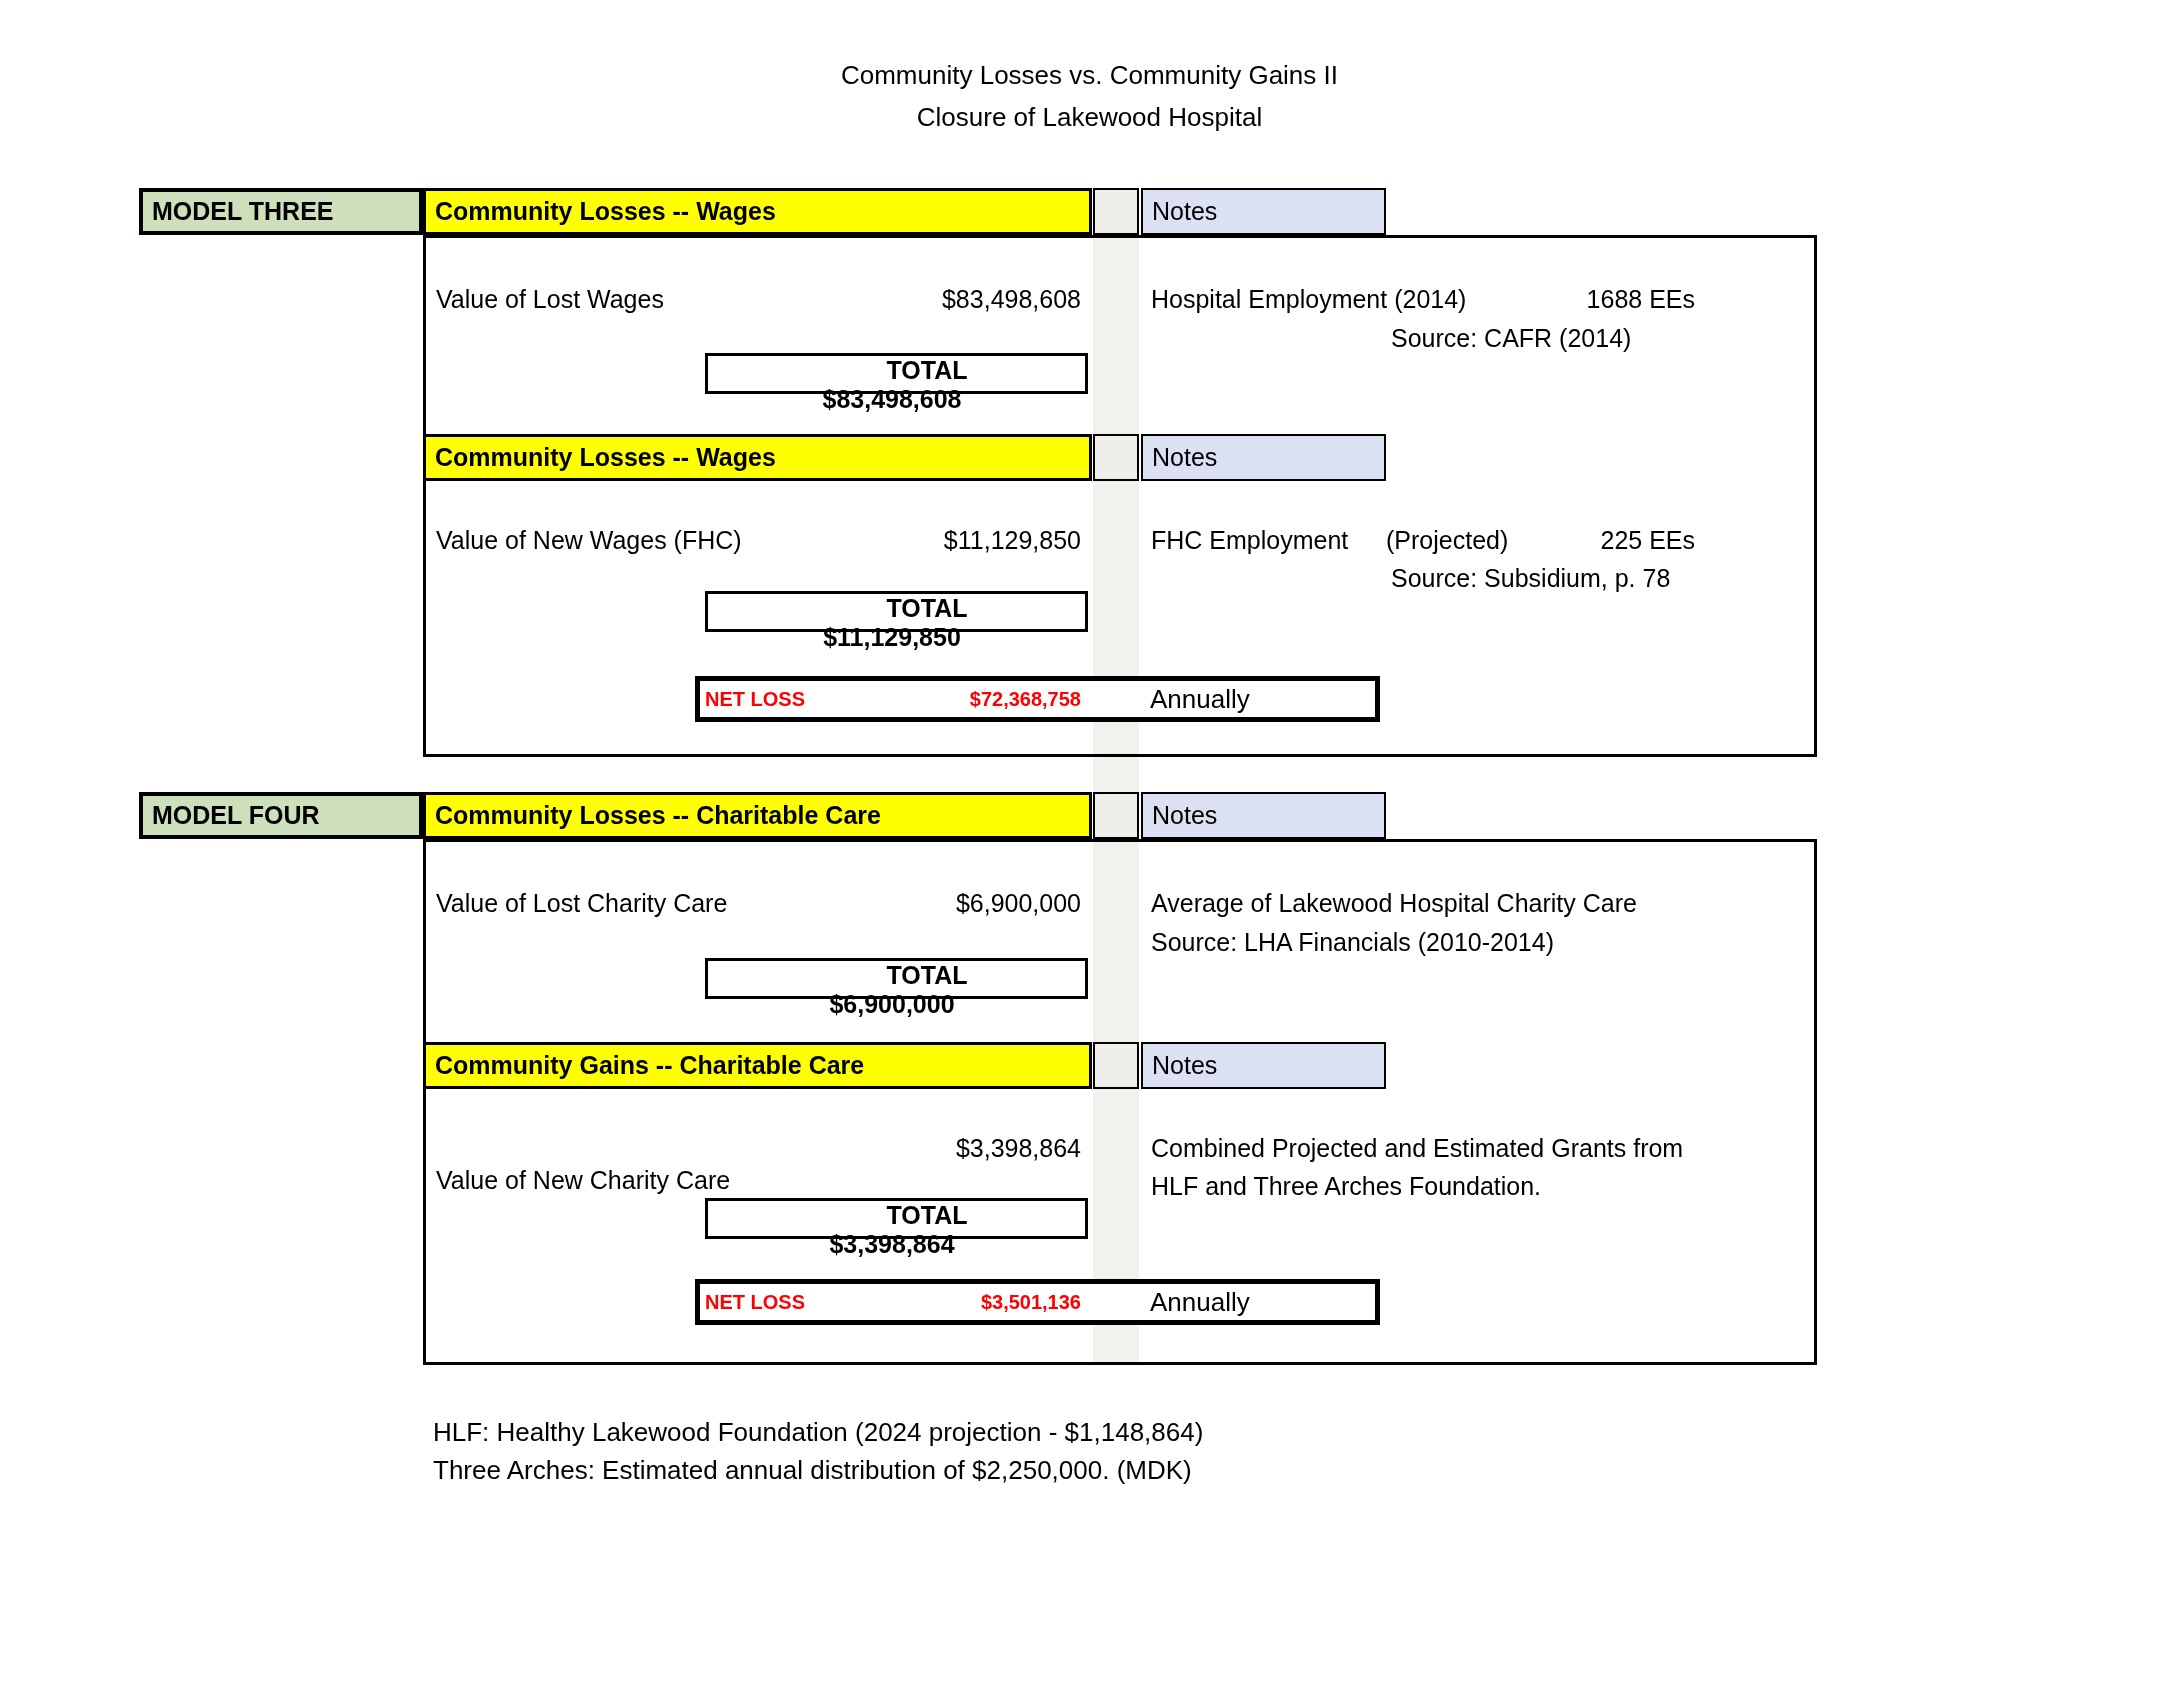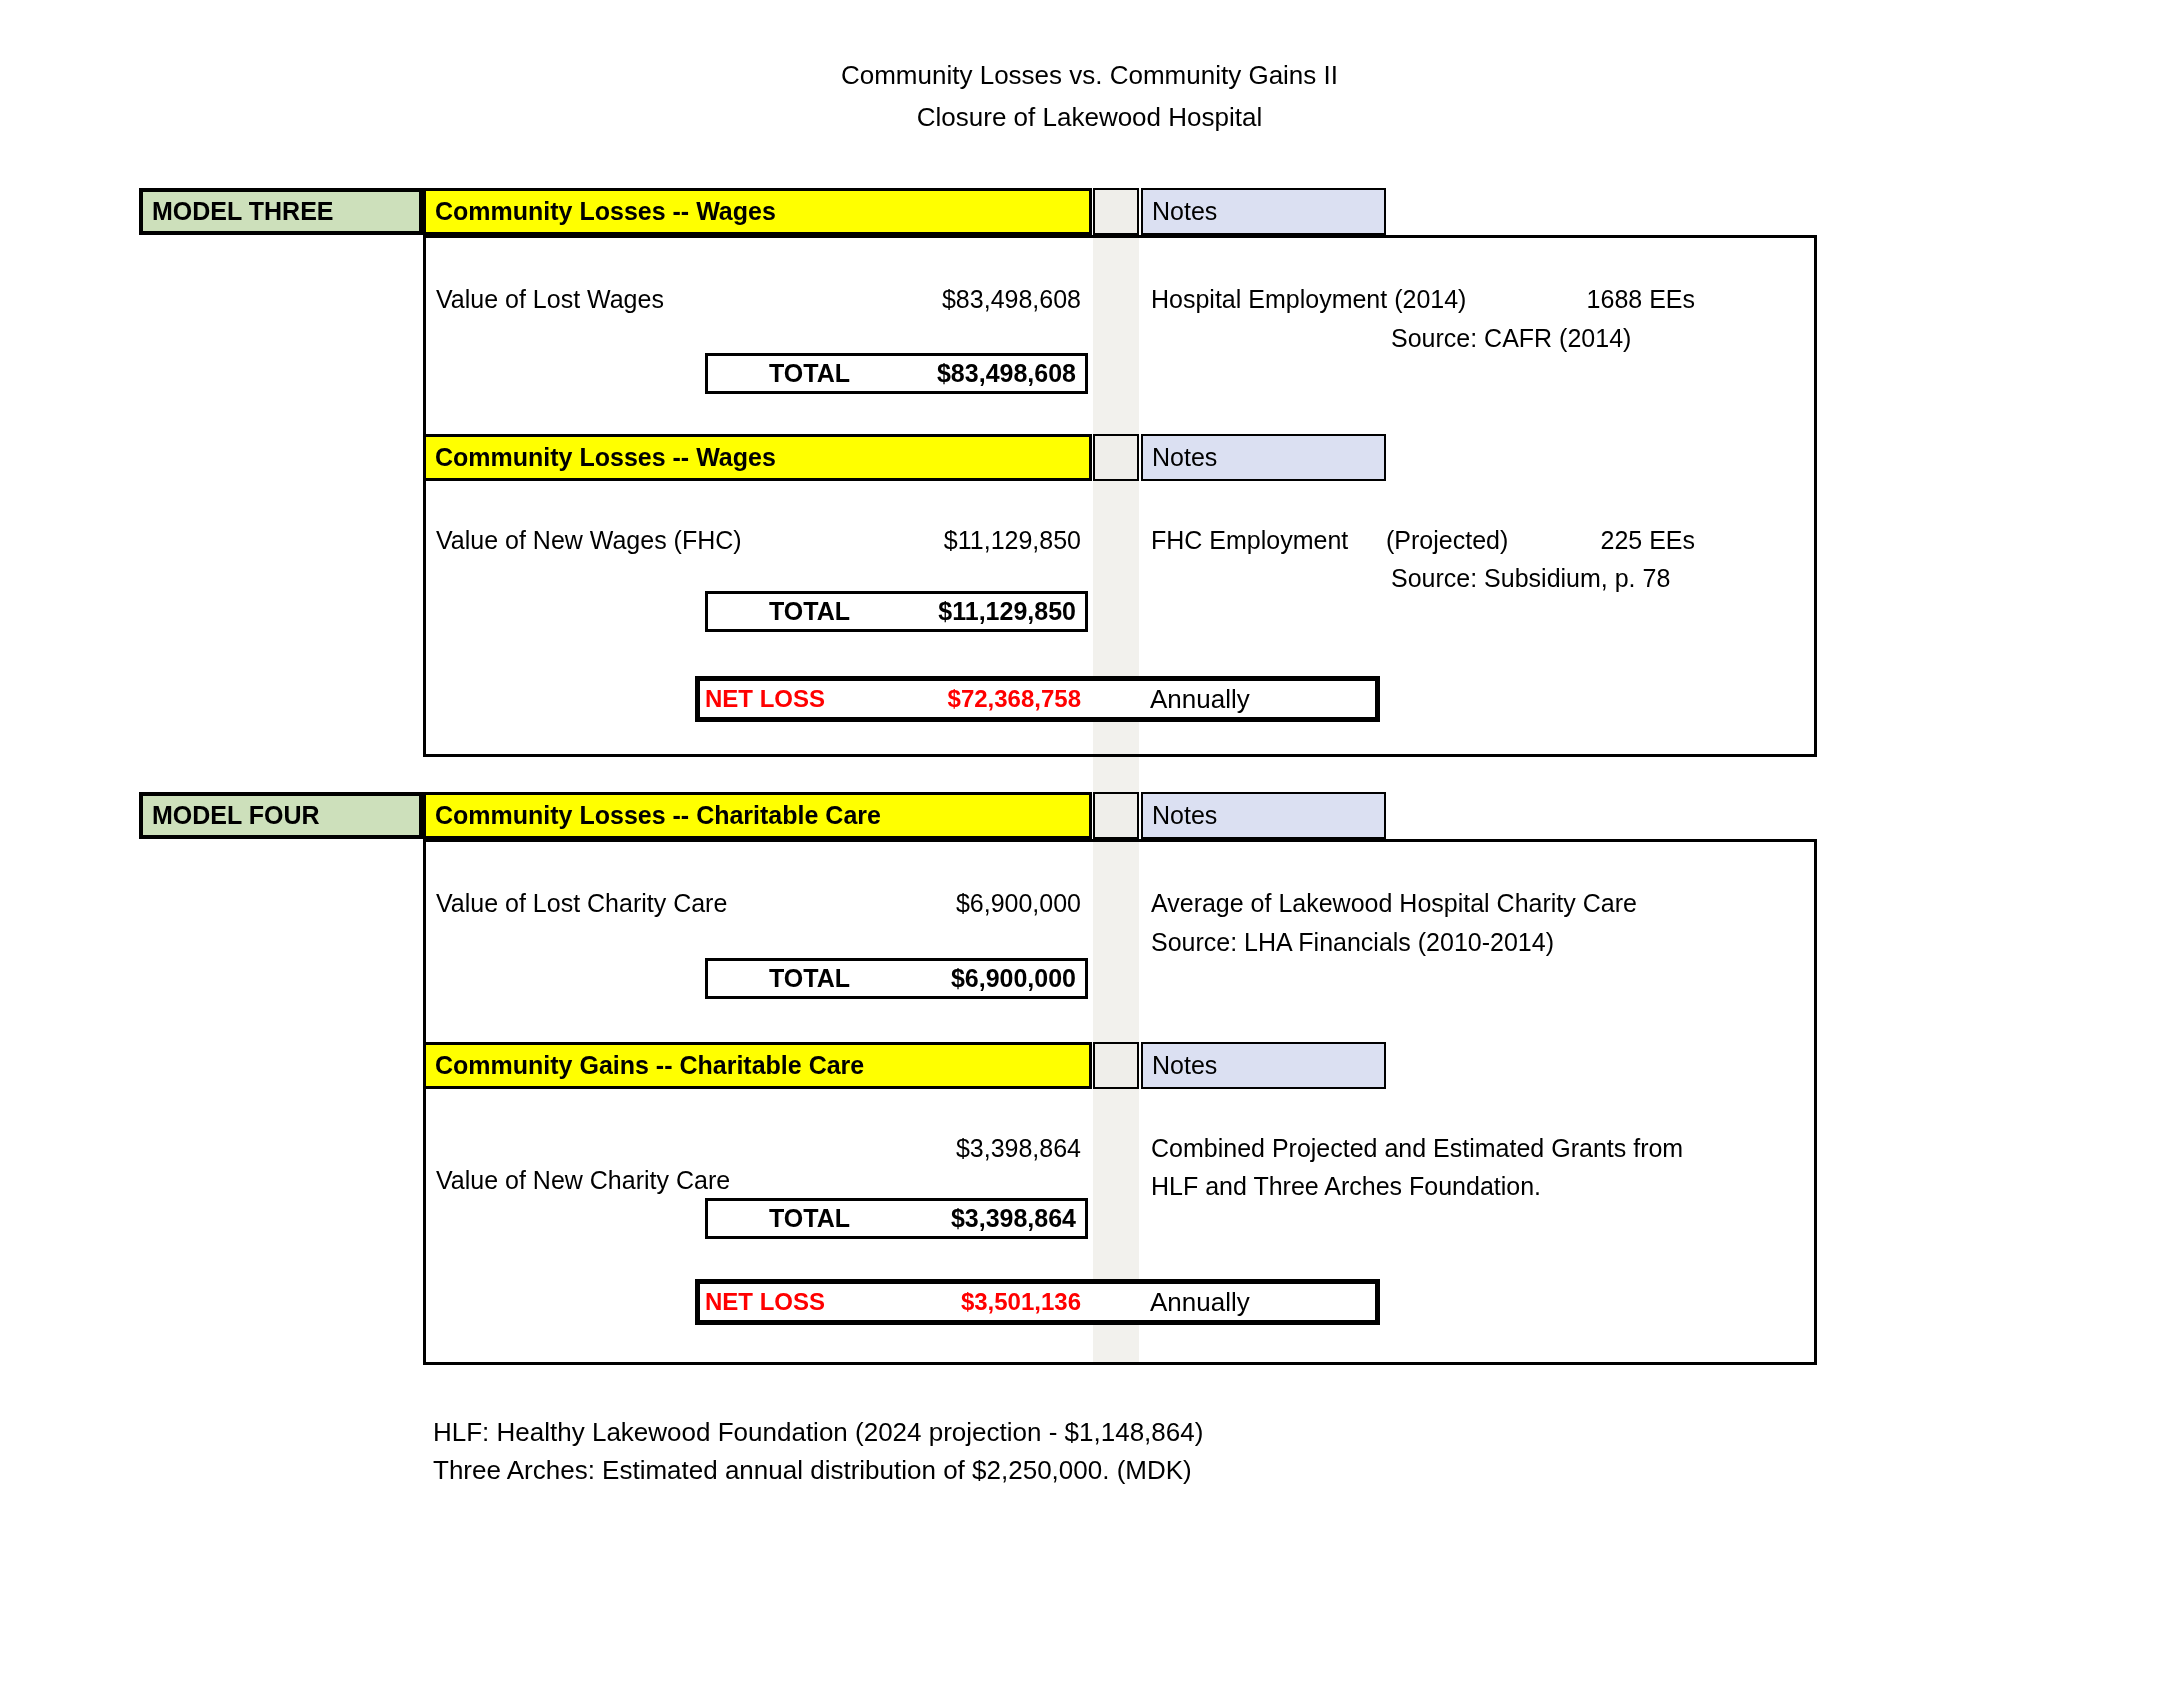--- a/index.html
+++ b/index.html
@@ -38,26 +38,26 @@
     border: 2px solid #000;
     font-size: 25px;
     display: flex; align-items: center;
     padding-left: 9px;
   }
   .outer-box { border: 3px solid #000; background: transparent; }
   .total-box {
     border: 3px solid #000;
     background: #ffffff;
     display: flex; align-items: center; justify-content: space-between;
-    font-weight: bold; font-size: 25px;
+    font-weight: bold; font-size: 25px; flex-direction: column;
   }
   .total-box .t-label { margin-left: 61px; }
   .total-box .t-value { margin-right: 9px; }
   .net-box { border: 5px solid #000; background: #ffffff; }
-  .net-red { color: var(--net-loss-red, #ff0000); font-weight: bold; font-size: 24px; line-height: 30px; white-space: nowrap; }
+  .net-red { color: var(--net-loss-red, #ff0000); font-weight: bold; font-size: 20px; line-height: 30px; white-space: nowrap; }
   .net-period { font-size: 26px; line-height: 30px; white-space: nowrap; }
   .amt { text-align: right; }
   .footnote { font-size: 26px; line-height: 32px; white-space: nowrap; }
 </style>
 </head>
 <body>
 
 <div class="page">
 
   <div class="abs title-line" style="top:59px;">Community Losses vs. Community Gains II</div>

